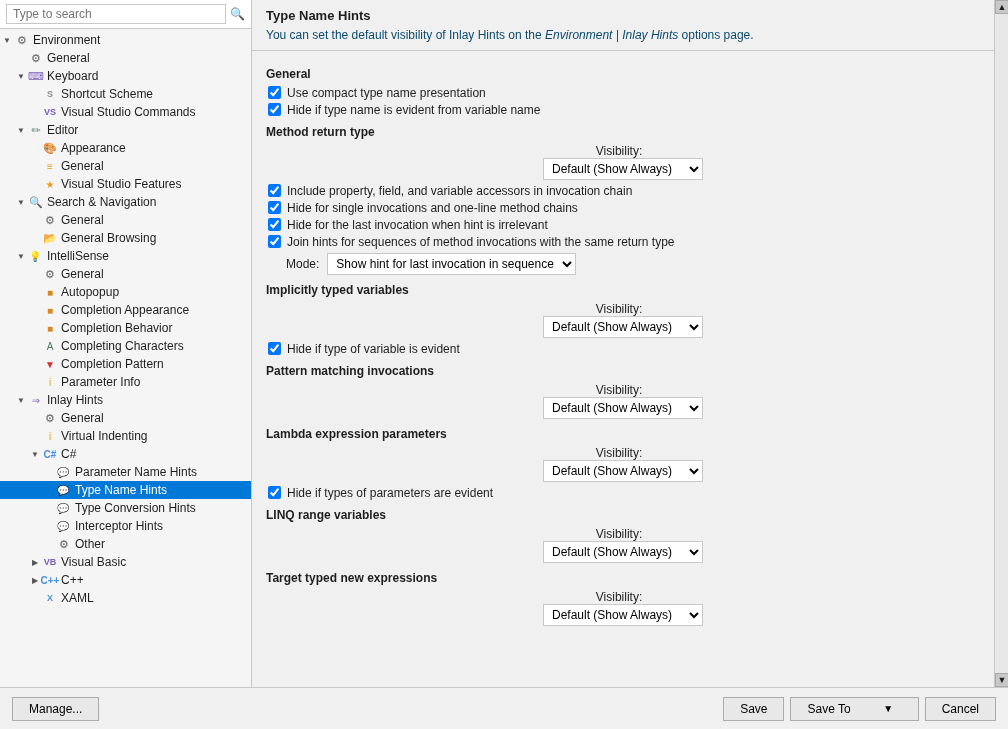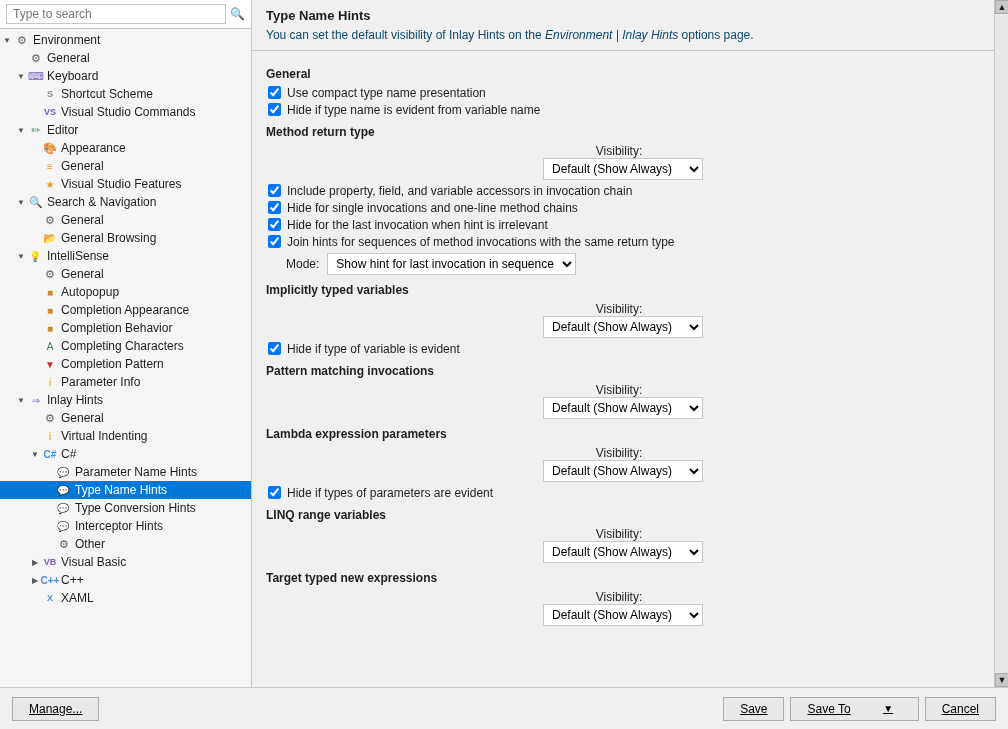--- a/index.html
+++ b/index.html
@@ -62,21 +62,21 @@
 
     .mode-row select { font-size: 12px; padding: 2px 4px; border: 1px solid #c8c8c8; background: white; min-width: 220px; }
 
     
     .bottom-bar { display: flex; align-items: center; justify-content: space-between; padding: 8px 12px; border-top: 1px solid #c8c8c8; background: #f0f0f0; height: 42px; }
 
     .bottom-left { }
 
     .bottom-right { display: flex; gap: 6px; align-items: center; }
 
-    button { font-size: 12px; padding: 4px 16px; border: 1px solid #acacac; background: #e8e8e8; cursor: pointer; min-width: 60px; text-decoration: underline; }
+    button { font-size: 12px; padding: 4px 16px; border: 1px solid #acacac; background: #e8e8e8; cursor: pointer; min-width: 60px; }
 
     .save-to-container { display: flex; align-items: stretch; }
 
     .save-to-btn { border-right: none; padding-right: 8px; }
 
     .save-to-arrow { padding: 4px 6px; border: 1px solid #acacac; background: #e8e8e8; cursor: pointer; border-left: none; font-size: 10px; }
 
     .right-panel-wrapper { display: flex; flex: 1; overflow: hidden; }
 
     .right-panel-content { flex: 1; overflow: hidden; display: flex; flex-direction: column; }

